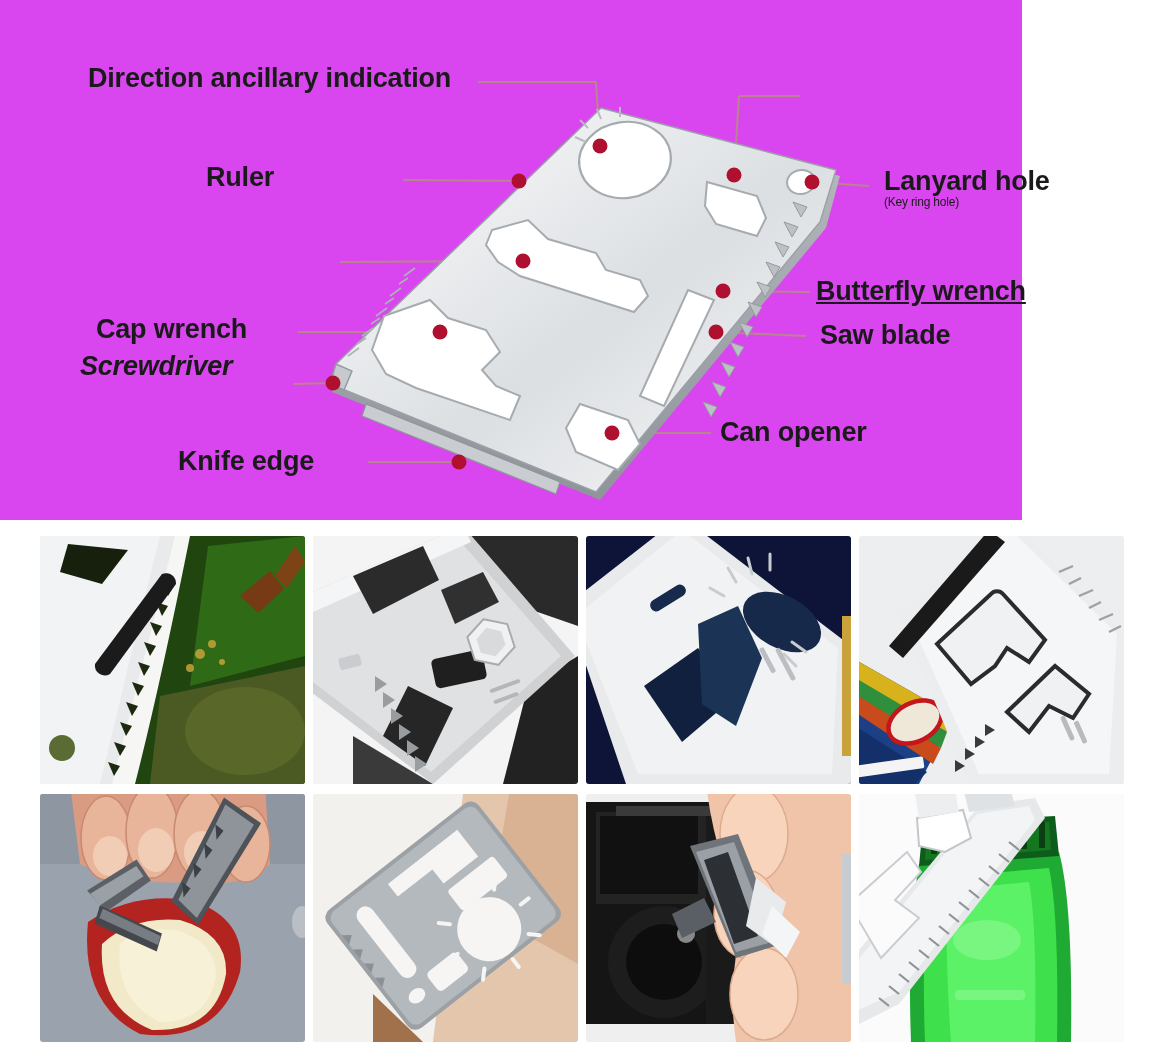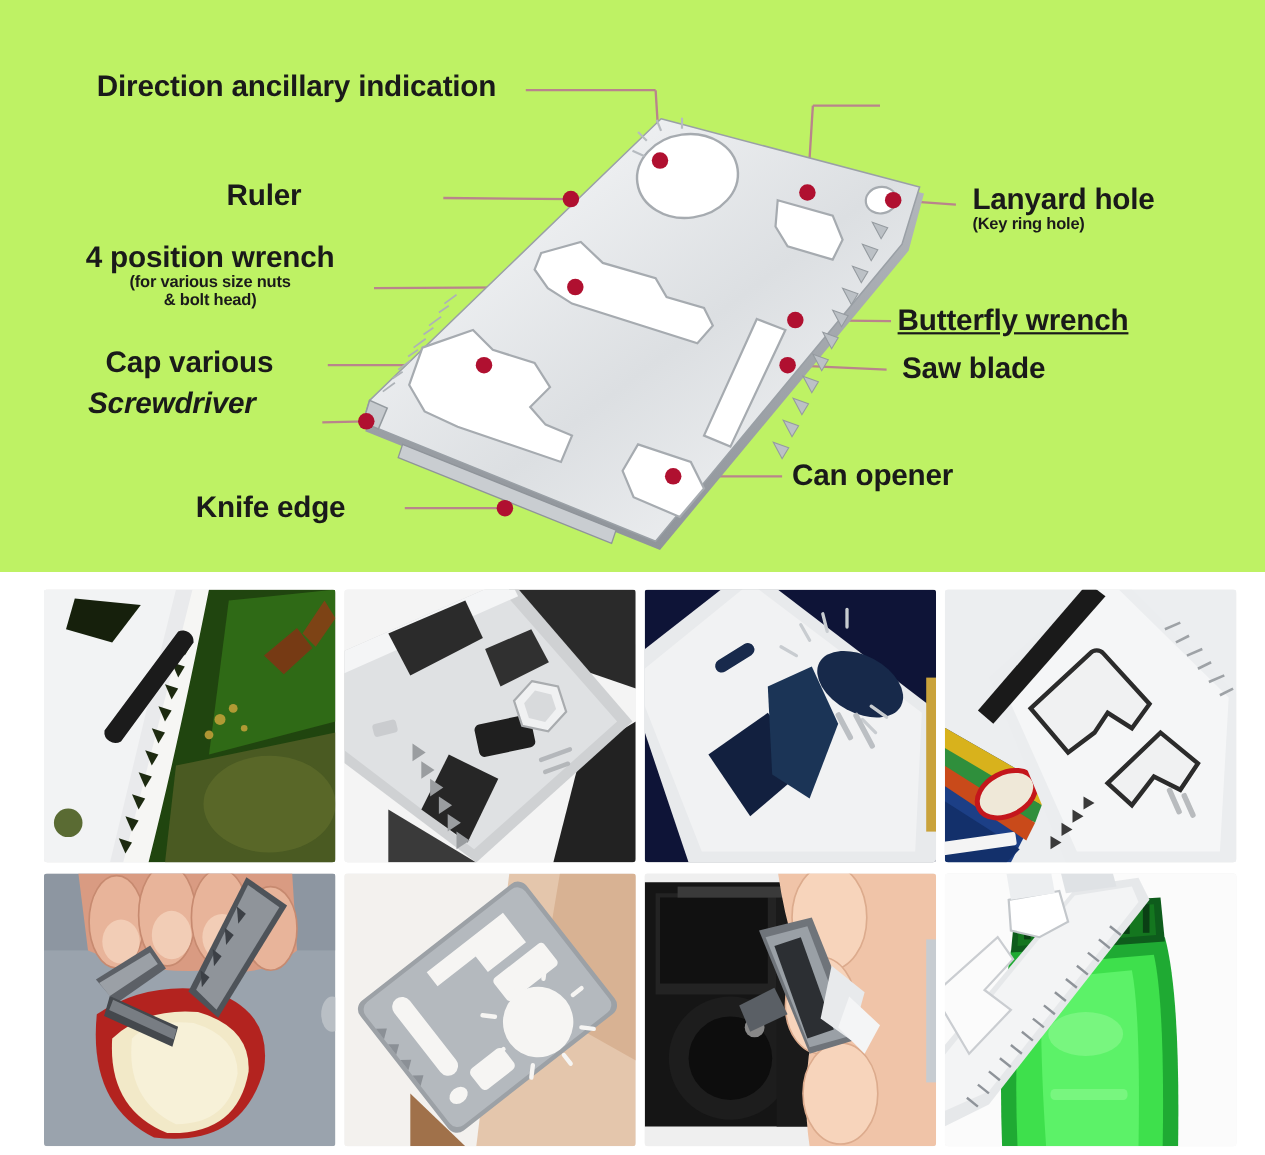--- a/index.html
+++ b/index.html
@@ -15,23 +15,23 @@
     position: relative;
     width: 1150px;
     height: 1050px;
     background: #ffffff;
   }
 
   
   #diagram {
     position: absolute;
     left: 0; top: 0;
-    width: 1150px;
+    width: 1022px;
     height: 520px;
-    background: #bef264;
+    background: #d946ef;
   }
   #diagram-svg {
     position: absolute;
     left: 0; top: 0;
     width: 1150px;
     height: 520px;
   }
 
   .callout {
     position: absolute;
@@ -42,22 +42,22 @@
     white-space: nowrap;
     line-height: 1.08;
   }
   .callout .main {
     display: block;
     font-size: 27px;
     font-weight: 600;
   }
   .callout .sub {
     display: block;
-    font-size: 15px;
-    font-weight: 700;
+    font-size: 12px;
+    font-weight: 400;
   }
   .callout.right-align { }
   .callout.center-align { text-align: center; }
 
   
   #photo-grid {
     position: absolute;
     left: 40px;
     top: 536px;
     width: 1105px;
@@ -213,32 +213,27 @@
 
     <div class="callout right-align" style="left:206px; top:163px; width:180px;">
       <span class="main">Ruler</span>
     </div>
 
     <div class="callout" style="left:884px; top:167px;">
       <span class="main">Lanyard hole</span>
       <span class="sub">(Key ring hole)</span>
     </div>
 
-    <div class="callout center-align" style="left:50px; top:220px; width:282px;">
-      <span class="main">4 position wrench</span>
-      <span class="sub">(for various size nuts</span>
-      <span class="sub">&amp; bolt head)</span>
-    </div>
 
     <div class="callout" style="left:816px; top:277px;text-decoration:underline;">
       <span class="main">Butterfly wrench</span>
     </div>
 
     <div class="callout right-align" style="left:96px; top:315px; width:188px;">
-      <span class="main">Cap various</span>
+      <span class="main">Cap wrench</span>
     </div>
 
     <div class="callout" style="left:820px; top:321px;">
       <span class="main">Saw blade</span>
     </div>
 
     <div class="callout right-align" style="left:80px; top:352px; width:200px;font-style:italic;">
       <span class="main">Screwdriver</span>
     </div>
 

